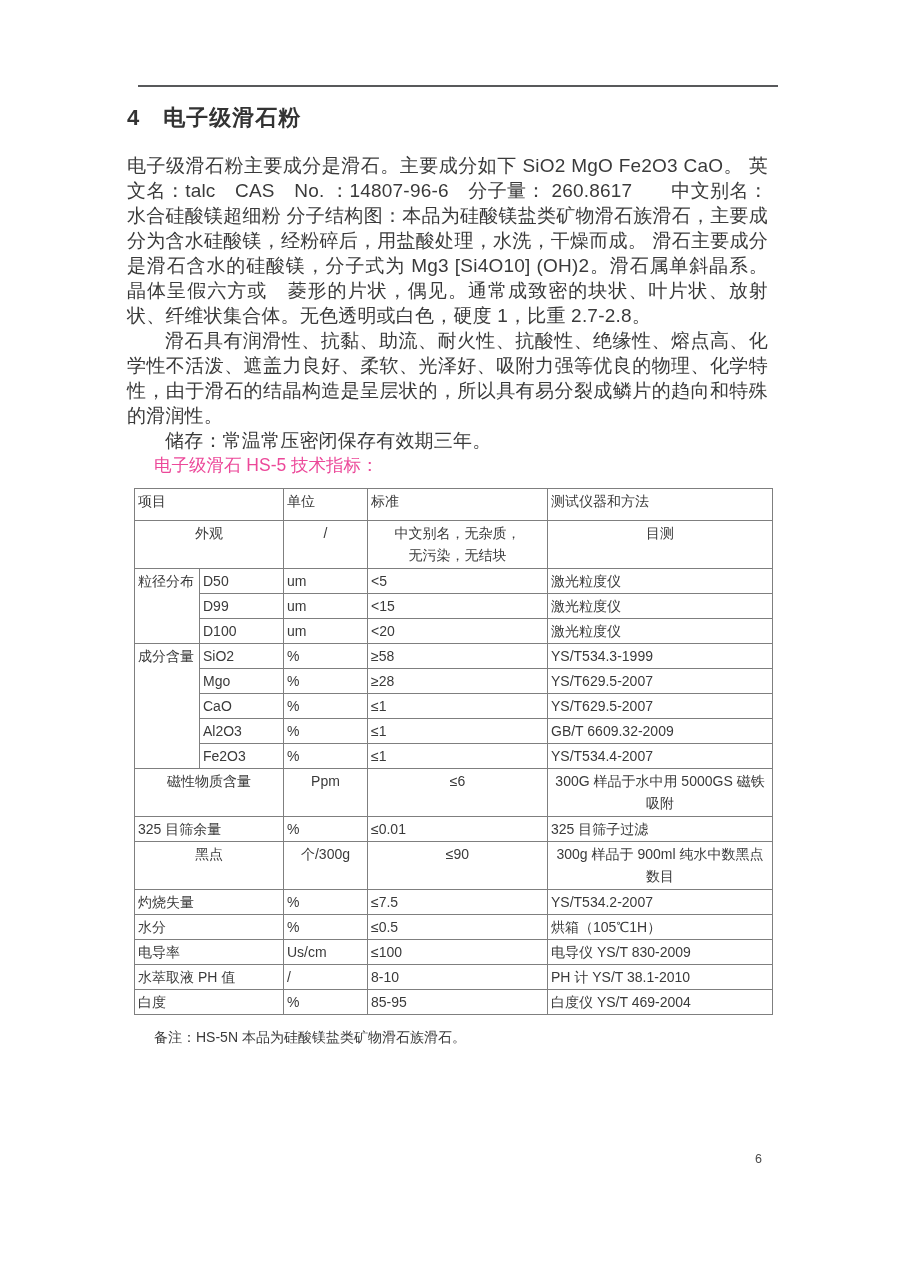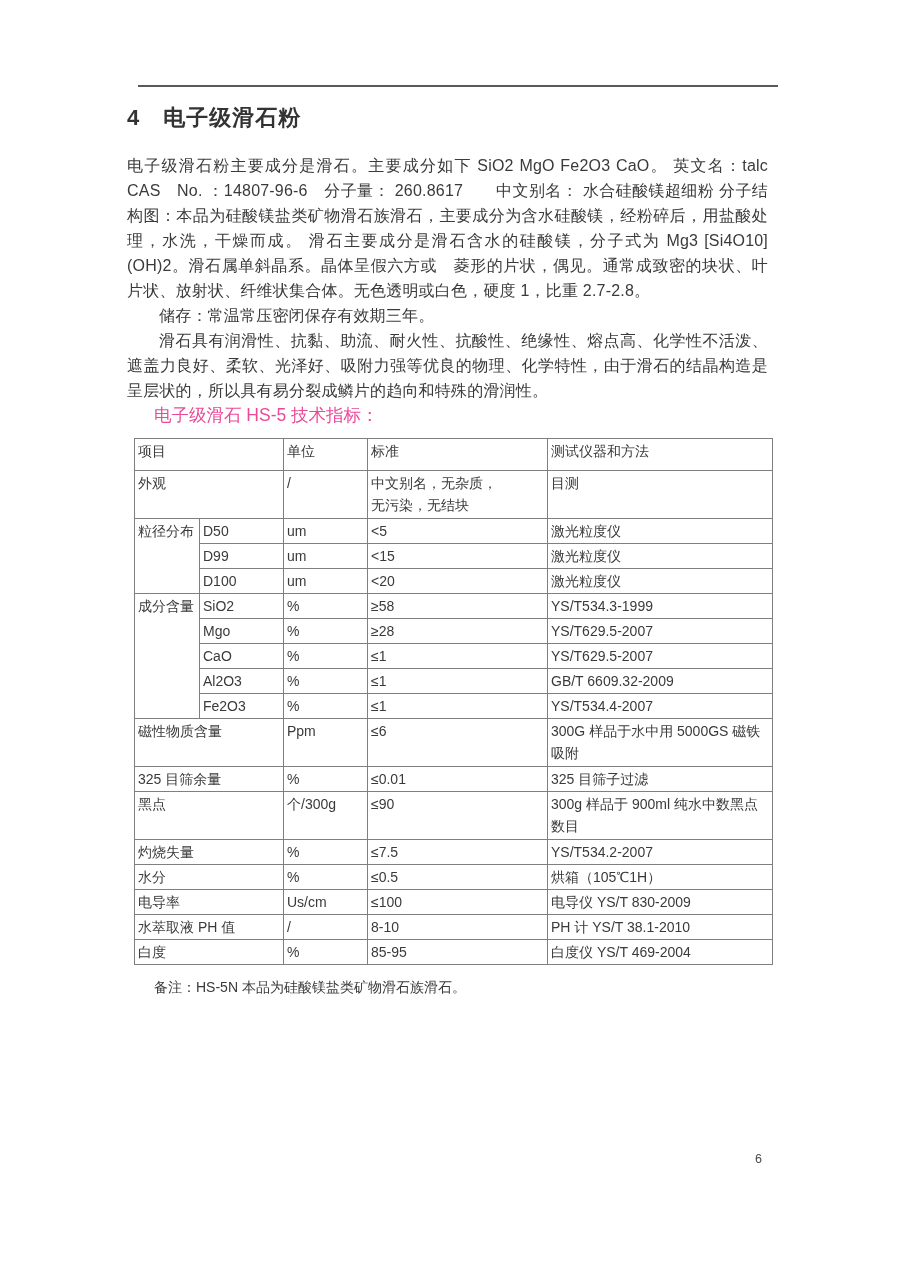--- a/index.html
+++ b/index.html
@@ -13,59 +13,59 @@
     background:#58595b;
   }
   .content{
     position:absolute;left:127px;top:104px;width:641px;
   }
   .doc-title{
     font-size:22px;font-weight:bold;color:#333333;
     margin:0 0 21px 0;line-height:28px;letter-spacing:1px;
   }
   .body-p{
-    font-size:16px;line-height:25px;text-align:justify;
+    font-size:19px;line-height:25px;text-align:justify;
     margin:0;letter-spacing:0.2px;
   }
   .indent{text-indent:2em;}
   .table-heading{
     font-size:17.5px;font-weight:normal;color:#ec4899;
     margin:0 0 10px 27px;line-height:25px;
   }
   table.spec{
     border-collapse:collapse;table-layout:fixed;width:638px;margin-left:7px;
   }
   table.spec td{
     border:1px solid #7f7f7f;font-size:14px;line-height:22px;
     padding:1px 3px;vertical-align:top;color:#3a3a3a;
     overflow:hidden;word-break:break-all;
   }
   tr.r25{height:32px;}
   tr.r24{height:24px;}
-  tr.r48{height:48px;}
+  tr.r48{height:48px;text-align:center;}
   td.vmid{vertical-align:middle;}
   td.preline{white-space:pre-line;}
   .note{
     font-size:14px;line-height:20px;margin:12px 0 0 27px;
   }
   .page-number{
     position:absolute;left:755px;top:1152px;font-size:12.5px;color:#4a4a4a;
   }
 </style>
 </head>
 <body>
 
 <div class="header-rule"></div>
 
 <div class="content">
   <h1 class="doc-title">4　电子级滑石粉</h1>
 
   <p class="body-p">电子级滑石粉主要成分是滑石。主要成分如下 SiO2 MgO Fe2O3 CaO。 英文名：talc　CAS　No. ：14807-96-6　分子量： 260.8617　　中文别名： 水合硅酸镁超细粉 分子结构图：本品为硅酸镁盐类矿物滑石族滑石，主要成分为含水硅酸镁，经粉碎后，用盐酸处理，水洗，干燥而成。 滑石主要成分是滑石含水的硅酸镁，分子式为 Mg3 [Si4O10] (OH)2。滑石属单斜晶系。晶体呈假六方或　菱形的片状，偶见。通常成致密的块状、叶片状、放射状、纤维状集合体。无色透明或白色，硬度 1，比重 2.7-2.8。</p>
+  <p class="body-p indent">滑石具有润滑性、抗黏、助流、耐火性、抗酸性、绝缘性、熔点高、化学性不活泼、遮盖力良好、柔软、光泽好、吸附力强等优良的物理、化学特性，由于滑石的结晶构造是呈层状的，所以具有易分裂成鳞片的趋向和特殊的滑润性。</p>
   <p class="body-p indent">储存：常温常压密闭保存有效期三年。</p>
-  <p class="body-p indent">滑石具有润滑性、抗黏、助流、耐火性、抗酸性、绝缘性、熔点高、化学性不活泼、遮盖力良好、柔软、光泽好、吸附力强等优良的物理、化学特性，由于滑石的结晶构造是呈层状的，所以具有易分裂成鳞片的趋向和特殊的滑润性。</p>
 
   <h2 class="table-heading">电子级滑石 HS-5 技术指标：</h2>
 
   <table class="spec">
     <colgroup>
       <col style="width:65px">
         <col style="width:84px">
         <col style="width:84px">
         <col style="width:180px">
         <col style="width:225px">

